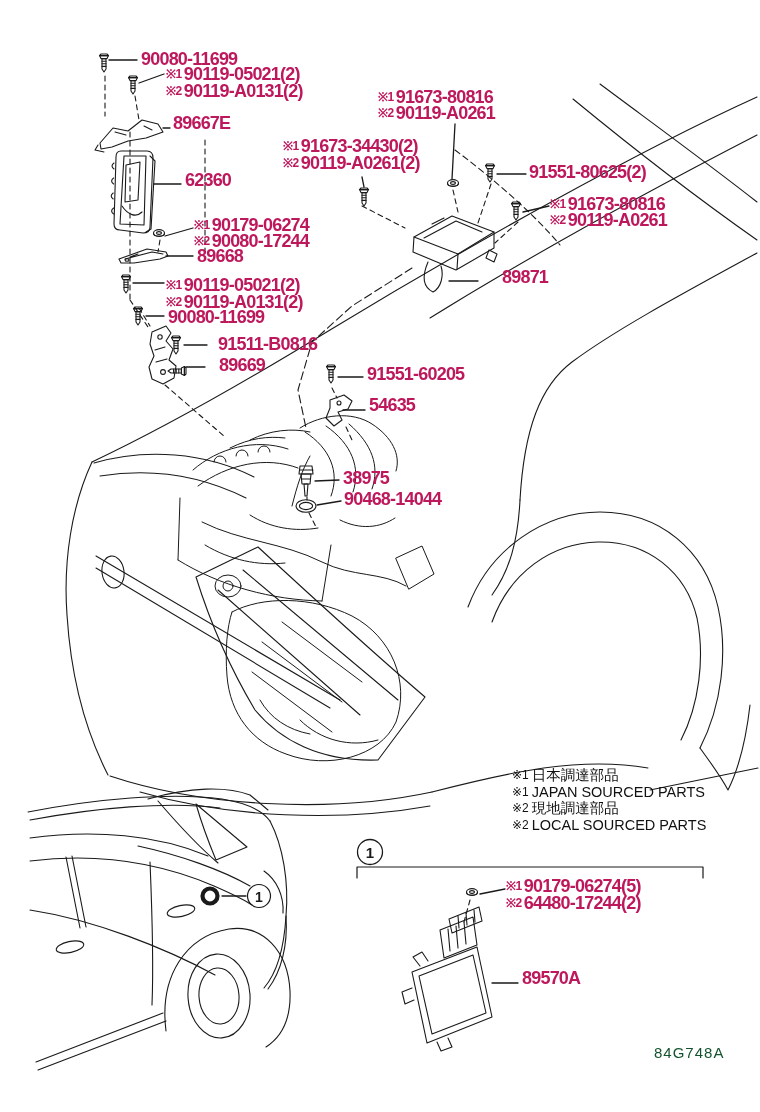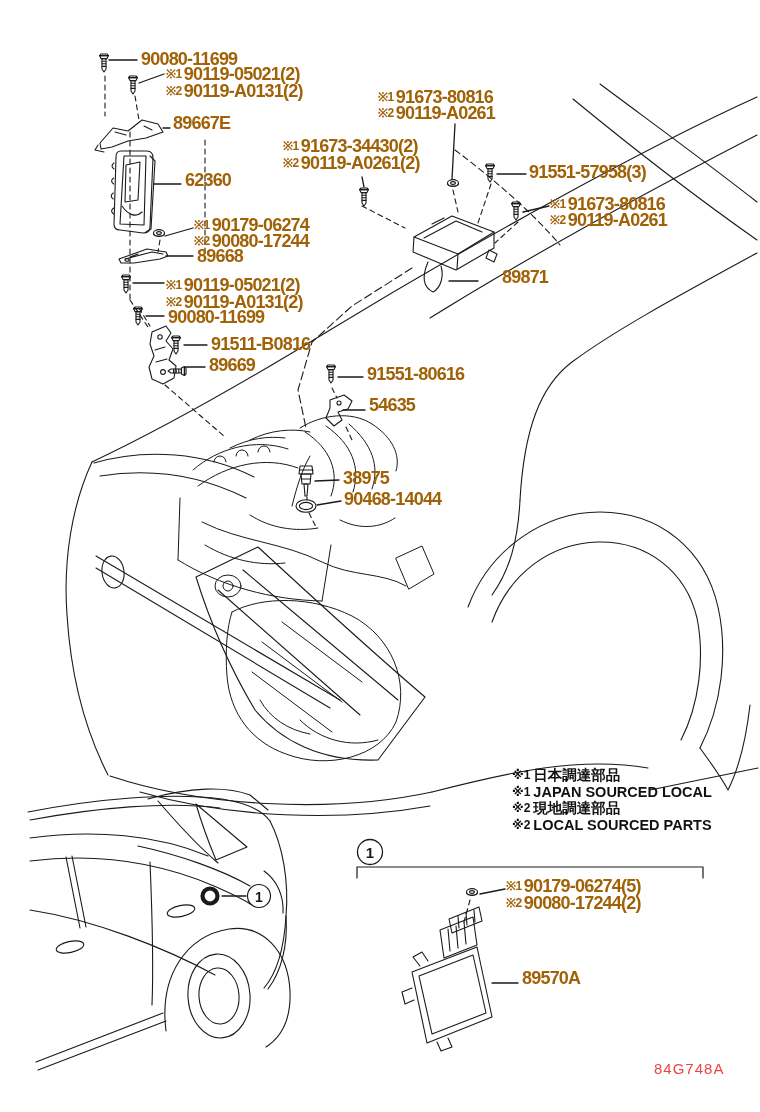--- a/index.html
+++ b/index.html
@@ -3,32 +3,32 @@
 <meta charset="utf-8">
 <style>
   html,body{margin:0;padding:0;background:#fff;}
   .stage{
     position:relative;width:760px;height:1112px;background:#ffffff;overflow:hidden;
     font-family:"Liberation Sans",sans-serif;color:#1a1a1a;
   }
   .stage svg{position:absolute;left:0;top:0;}
   .lbl{
     position:absolute;white-space:nowrap;line-height:1;
-    font-weight:700;font-size:18px;letter-spacing:-0.8px;color:#a16207;
+    font-weight:700;font-size:18px;letter-spacing:-0.8px;color:#be185d;
   }
   .lbl .pre{font-size:12px;font-weight:700;letter-spacing:-0.5px;vertical-align:2px;margin-right:2px;}
   .note{
     position:absolute;white-space:nowrap;line-height:1;
-    font-size:14.5px;font-weight:700;letter-spacing:0;color:#111;
+    font-size:14.5px;font-weight:400;letter-spacing:0;color:#111;
     font-family:"Liberation Sans","DejaVu Sans",sans-serif;
   }
   .note .pre{font-size:12px;vertical-align:1px;margin-right:3px;}
   .code{
     position:absolute;white-space:nowrap;line-height:1;
-    font-size:15px;font-weight:400;letter-spacing:1px;color:#ef4444;margin-top:16px;
+    font-size:15px;font-weight:400;letter-spacing:1px;color:#14532d;
   }
 </style>
 </head>
 <body>
 
 <div class="stage">
 
 <svg width="760" height="1112" viewBox="0 0 760 1112" fill="none" stroke="#1a1a1a" stroke-width="1.1" stroke-linecap="round" stroke-linejoin="round">
 
   <defs>
@@ -252,38 +252,38 @@
   <div class="lbl" style="left:166px;top:65px"><span class="pre">※1</span><span>90119-05021(2)</span></div>
   <div class="lbl" style="left:166px;top:82px"><span class="pre">※2</span><span>90119-A0131(2)</span></div>
   <div class="lbl" style="left:171px;top:114px"><span class="pre"></span><span>89667E</span></div>
   <div class="lbl" style="left:183px;top:171px"><span class="pre"></span><span>62360</span></div>
   <div class="lbl" style="left:194px;top:216px"><span class="pre">※1</span><span>90179-06274</span></div>
   <div class="lbl" style="left:194px;top:232px"><span class="pre">※2</span><span>90080-17244</span></div>
   <div class="lbl" style="left:195px;top:247px"><span class="pre"></span><span>89668</span></div>
   <div class="lbl" style="left:166px;top:276px"><span class="pre">※1</span><span>90119-05021(2)</span></div>
   <div class="lbl" style="left:166px;top:293px"><span class="pre">※2</span><span>90119-A0131(2)</span></div>
   <div class="lbl" style="left:166px;top:308px"><span class="pre"></span><span>90080-11699</span></div>
-  <div class="lbl" style="left:209px;top:335px"><span class="pre"></span><span>91511-B0816</span></div>
-  <div class="lbl" style="left:207px;top:356px"><span class="pre"></span><span>89669</span></div>
+  <div class="lbl" style="left:216px;top:335px"><span class="pre"></span><span>91511-B0816</span></div>
+  <div class="lbl" style="left:217px;top:356px"><span class="pre"></span><span>89669</span></div>
   <div class="lbl" style="left:378px;top:88px"><span class="pre">※1</span><span>91673-80816</span></div>
   <div class="lbl" style="left:378px;top:104px"><span class="pre">※2</span><span>90119-A0261</span></div>
   <div class="lbl" style="left:283px;top:137px"><span class="pre">※1</span><span>91673-34430(2)</span></div>
   <div class="lbl" style="left:283px;top:154px"><span class="pre">※2</span><span>90119-A0261(2)</span></div>
-  <div class="lbl" style="left:527px;top:163px"><span class="pre"></span><span>91551-57958(3)</span></div>
+  <div class="lbl" style="left:527px;top:163px"><span class="pre"></span><span>91551-80625(2)</span></div>
   <div class="lbl" style="left:550px;top:195px"><span class="pre">※1</span><span>91673-80816</span></div>
   <div class="lbl" style="left:550px;top:211px"><span class="pre">※2</span><span>90119-A0261</span></div>
   <div class="lbl" style="left:500px;top:268px"><span class="pre"></span><span>89871</span></div>
-  <div class="lbl" style="left:365px;top:365px"><span class="pre"></span><span>91551-80616</span></div>
+  <div class="lbl" style="left:365px;top:365px"><span class="pre"></span><span>91551-60205</span></div>
   <div class="lbl" style="left:367px;top:396px"><span class="pre"></span><span>54635</span></div>
   <div class="lbl" style="left:341px;top:469px"><span class="pre"></span><span>38975</span></div>
   <div class="lbl" style="left:342px;top:490px"><span class="pre"></span><span>90468-14044</span></div>
   <div class="lbl" style="left:506px;top:877px"><span class="pre">※1</span><span>90179-06274(5)</span></div>
-  <div class="lbl" style="left:506px;top:894px"><span class="pre">※2</span><span>90080-17244(2)</span></div>
+  <div class="lbl" style="left:506px;top:894px"><span class="pre">※2</span><span>64480-17244(2)</span></div>
   <div class="lbl" style="left:520px;top:969px"><span class="pre"></span><span>89570A</span></div>
 
   <div class="note" style="left:512px;top:768px"><span class="pre">※1</span><span>日本調達部品</span></div>
-  <div class="note" style="left:512px;top:785px"><span class="pre">※1</span><span>JAPAN SOURCED LOCAL</span></div>
+  <div class="note" style="left:512px;top:785px"><span class="pre">※1</span><span>JAPAN SOURCED PARTS</span></div>
   <div class="note" style="left:512px;top:801px"><span class="pre">※2</span><span>現地調達部品</span></div>
   <div class="note" style="left:512px;top:818px"><span class="pre">※2</span><span>LOCAL SOURCED PARTS</span></div>
 
   <div class="code" style="left:654px;top:1045px">84G748A</div>
 
 </div>
 
 </body></html>

